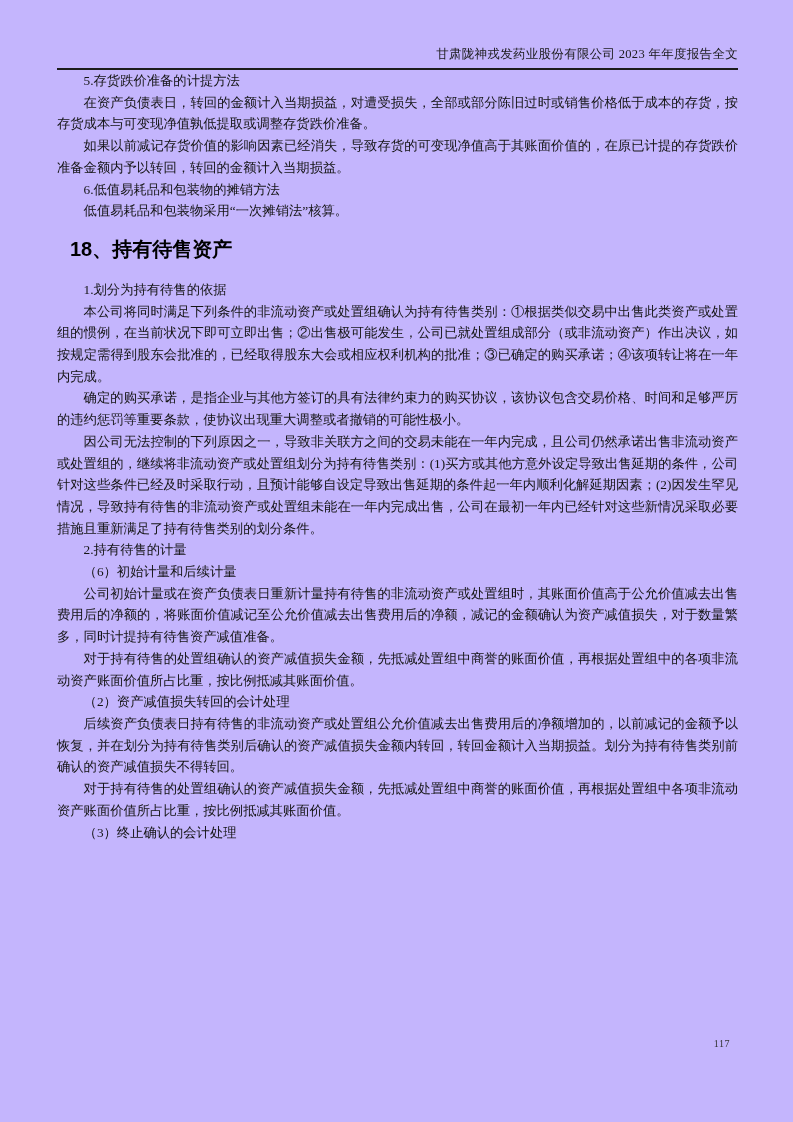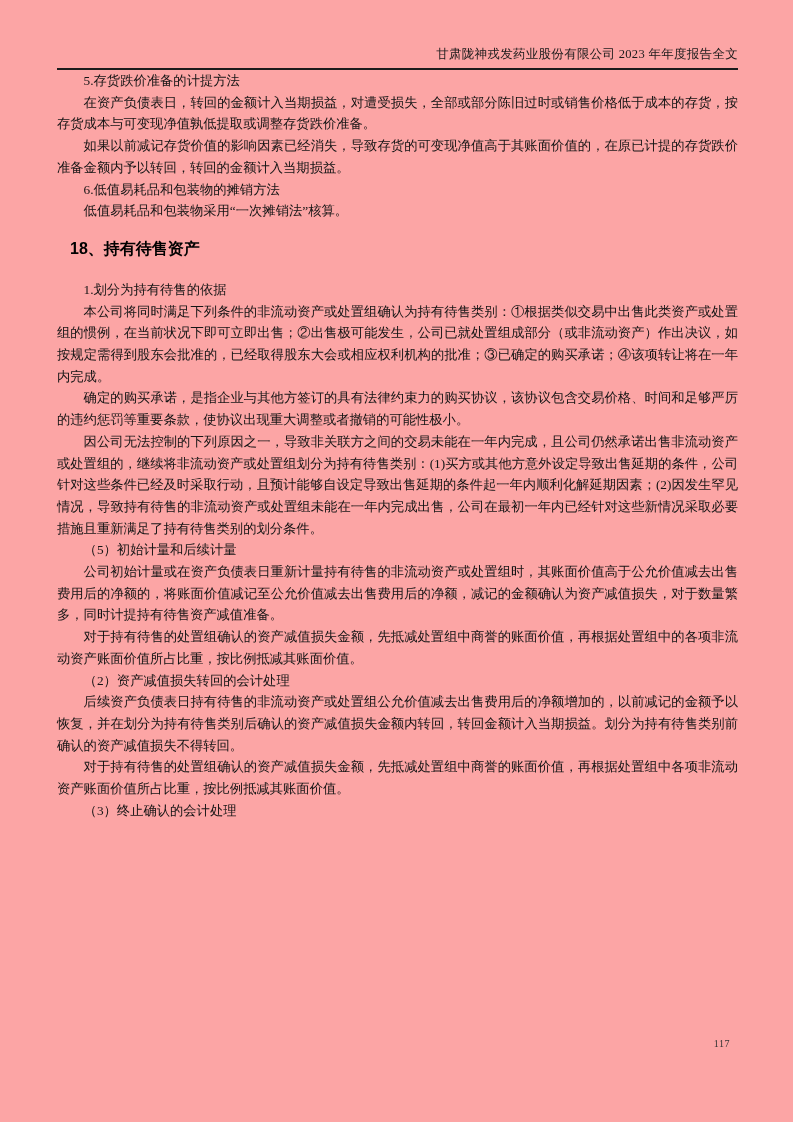--- a/index.html
+++ b/index.html
@@ -6,21 +6,21 @@
   html, body { background: #ffffff; }
   body {
     font-family: "Liberation Serif", "DejaVu Serif", serif;
     color: #111111;
   }
   .page {
     position: relative;
     width: 793px;
     height: 1122px;
     margin: 0 auto;
-    background: #fca5a5;
+    background: #c4b5fd;
     overflow: hidden;
   }
   .content {
     position: absolute;
     left: 57px;
     width: 681px;
     top: 0;
   }
   .report-header {
     padding-top: 46px;
@@ -41,21 +41,21 @@
     font-size: 13.3px;
     line-height: 21.7px;
     text-align: justify;
     color: #141414;
   }
   .doc-body p.body-para {
     text-indent: 2em;
   }
   .doc-body h2.section-heading {
     font-family: "Liberation Sans", "DejaVu Sans", sans-serif;
-    font-size: 16px;
+    font-size: 20px;
     font-weight: bold;
     line-height: 22px;
     margin: 16px 0 19px 0;
     padding-left: 13px;
     text-align: left;
     color: #000000;
   }
   .page-number {
     position: absolute;
     top: 1038px;
@@ -78,21 +78,22 @@
         <p class="body-para">5.存货跌价准备的计提方法</p>
         <p class="body-para">在资产负债表日，转回的金额计入当期损益，对遭受损失，全部或部分陈旧过时或销售价格低于成本的存货，按存货成本与可变现净值孰低提取或调整存货跌价准备。</p>
         <p class="body-para">如果以前减记存货价值的影响因素已经消失，导致存货的可变现净值高于其账面价值的，在原已计提的存货跌价准备金额内予以转回，转回的金额计入当期损益。</p>
         <p class="body-para">6.低值易耗品和包装物的摊销方法</p>
         <p class="body-para">低值易耗品和包装物采用“一次摊销法”核算。</p>
         <h2 class="section-heading">18、持有待售资产</h2>
         <p class="body-para">1.划分为持有待售的依据</p>
         <p class="body-para">本公司将同时满足下列条件的非流动资产或处置组确认为持有待售类别：①根据类似交易中出售此类资产或处置组的惯例，在当前状况下即可立即出售；②出售极可能发生，公司已就处置组成部分（或非流动资产）作出决议，如按规定需得到股东会批准的，已经取得股东大会或相应权利机构的批准；③已确定的购买承诺；④该项转让将在一年内完成。</p>
         <p class="body-para">确定的购买承诺，是指企业与其他方签订的具有法律约束力的购买协议，该协议包含交易价格、时间和足够严厉的违约惩罚等重要条款，使协议出现重大调整或者撤销的可能性极小。</p>
         <p class="body-para">因公司无法控制的下列原因之一，导致非关联方之间的交易未能在一年内完成，且公司仍然承诺出售非流动资产或处置组的，继续将非流动资产或处置组划分为持有待售类别：(1)买方或其他方意外设定导致出售延期的条件，公司针对这些条件已经及时采取行动，且预计能够自设定导致出售延期的条件起一年内顺利化解延期因素；(2)因发生罕见情况，导致持有待售的非流动资产或处置组未能在一年内完成出售，公司在最初一年内已经针对这些新情况采取必要措施且重新满足了持有待售类别的划分条件。</p>
-        <p class="body-para">（5）初始计量和后续计量</p>
+        <p class="body-para">2.持有待售的计量</p>
+        <p class="body-para">（6）初始计量和后续计量</p>
         <p class="body-para">公司初始计量或在资产负债表日重新计量持有待售的非流动资产或处置组时，其账面价值高于公允价值减去出售费用后的净额的，将账面价值减记至公允价值减去出售费用后的净额，减记的金额确认为资产减值损失，对于数量繁多，同时计提持有待售资产减值准备。</p>
         <p class="body-para">对于持有待售的处置组确认的资产减值损失金额，先抵减处置组中商誉的账面价值，再根据处置组中的各项非流动资产账面价值所占比重，按比例抵减其账面价值。</p>
         <p class="body-para">（2）资产减值损失转回的会计处理</p>
         <p class="body-para">后续资产负债表日持有待售的非流动资产或处置组公允价值减去出售费用后的净额增加的，以前减记的金额予以恢复，并在划分为持有待售类别后确认的资产减值损失金额内转回，转回金额计入当期损益。划分为持有待售类别前确认的资产减值损失不得转回。</p>
         <p class="body-para">对于持有待售的处置组确认的资产减值损失金额，先抵减处置组中商誉的账面价值，再根据处置组中各项非流动资产账面价值所占比重，按比例抵减其账面价值。</p>
         <p class="body-para">（3）终止确认的会计处理</p>
       </main>
   </div>
   <div class="page-number">117</div>
 </div>

